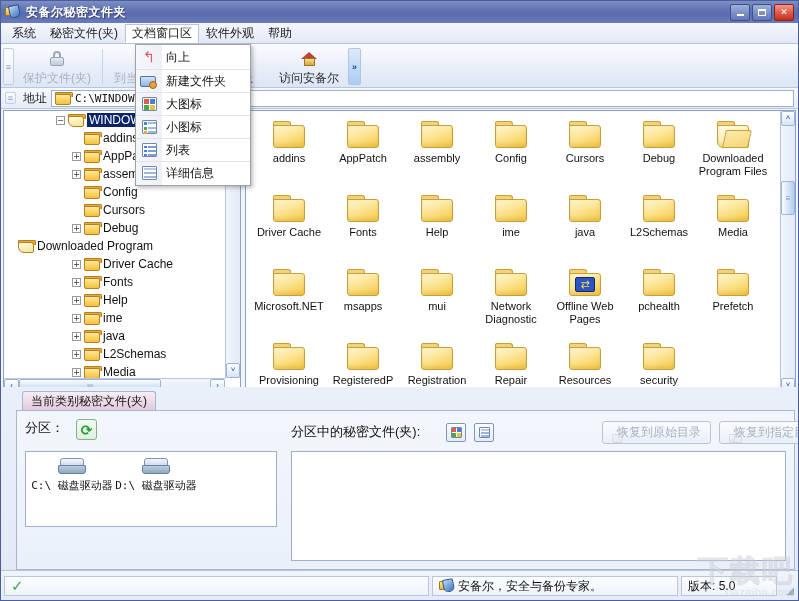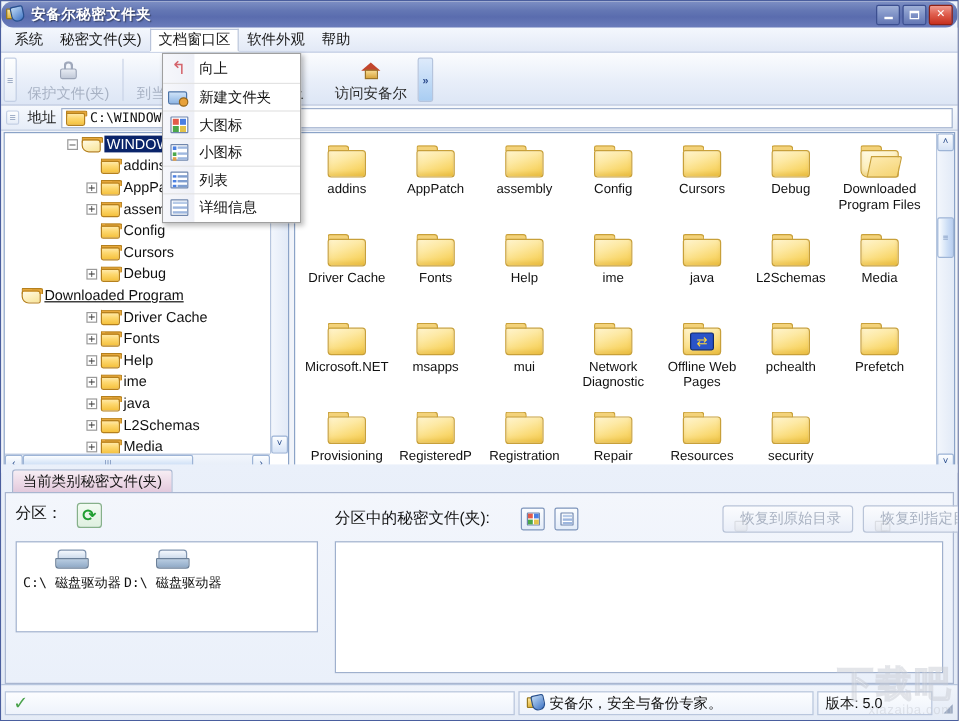--- a/index.html
+++ b/index.html
@@ -19,21 +19,20 @@
     overflow: hidden;
   }
 
   
   .titlebar {
     height: 22px;
     background: linear-gradient(180deg,#7d8fc4 0%, #6477b4 35%, #5a6cae 60%, #6b7cbb 100%);
     display: flex; align-items: center;
     padding: 0 2px 0 4px;
     position: relative;
-    border-radius: 10px;
   }
   .titlebar .tb-icon { width: 16px; height: 16px; margin-right: 5px; position: relative; flex: 0 0 auto;}
   .title-text {
     color: #ffffff; font-size: 12px; font-weight: bold;
     text-shadow: 1px 1px 1px rgba(0,0,0,.45);
     letter-spacing: .5px;
     white-space: nowrap;
   }
   .tb-btns { margin-left: auto; display: flex; gap: 2px; padding-right: 2px; }
   .tb-btn {
@@ -305,21 +304,21 @@
   }
   .ico-box.large i { position:absolute; width:5px; height:5px; }
   .mini-sq { position:absolute; }
 
   .undo-arrow { color:#d4636b; font-size:15px; line-height:1; font-family:"DejaVu Sans",sans-serif; }
 
   
   .bottom {
     position: absolute; left: 0; right: 0; top: 386px; bottom: 30px;
     background: linear-gradient(180deg,#eaf0fa,#e3eaf6);
-    padding: 4px 3px 0 3px;
+    padding: 4px 3px 0 15px;
   }
   .tabstrip { display: flex; padding-left: 6px; height: 19px; align-items: flex-end;}
   .tab {
     border: 1px solid #a9b6d0;
     border-bottom: none;
     border-radius: 3px 3px 0 0;
     background: linear-gradient(180deg,#f7eef4 0%, #ecd8e6 60%, #e2c9dc 100%);
     padding: 2px 8px 2px 8px;
     font-size: 12px; color: #151515;
     line-height: 14px;
@@ -608,21 +607,21 @@
               <span class="tree-label">Cursors</span>
             </div>
             <div class="tree-row" style="padding-left: 68px;">
               <span class="expander">+</span>
               <span class="folder sm">
                 <span class="tab"></span>
                 <span class="body"></span>
               </span>
               <span class="tree-label">Debug</span>
             </div>
-            <div class="tree-row" style=" text-decoration: underline;">
+            <div class="tree-row" style="">
               <span class="expander blank"></span>
               <span class="folder sm open">
                 <span class="tab"></span>
                 <span class="body"></span>
               </span>
               <span class="tree-label">Downloaded Program</span>
             </div>
             <div class="tree-row" style="padding-left: 68px;">
               <span class="expander">+</span>
               <span class="folder sm">

